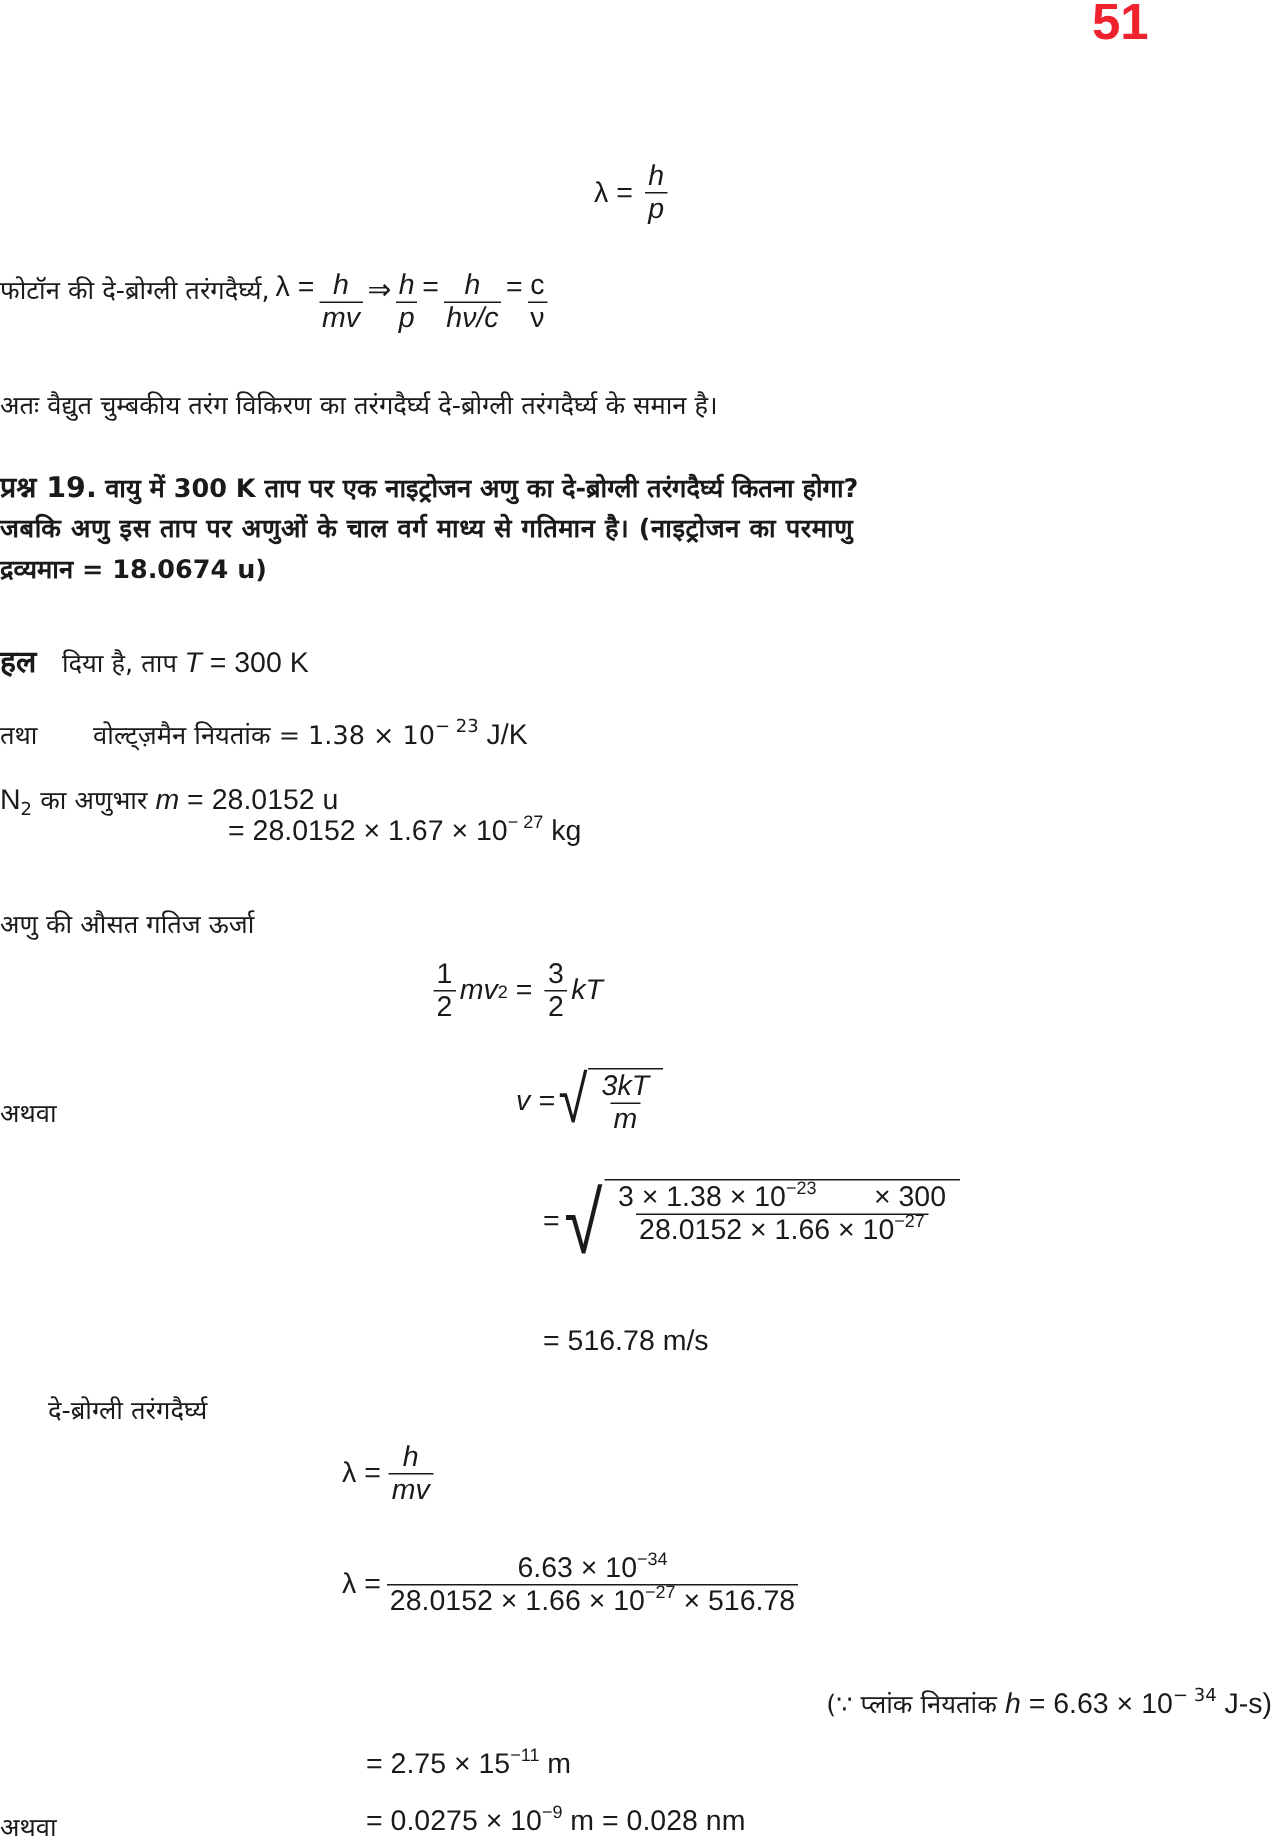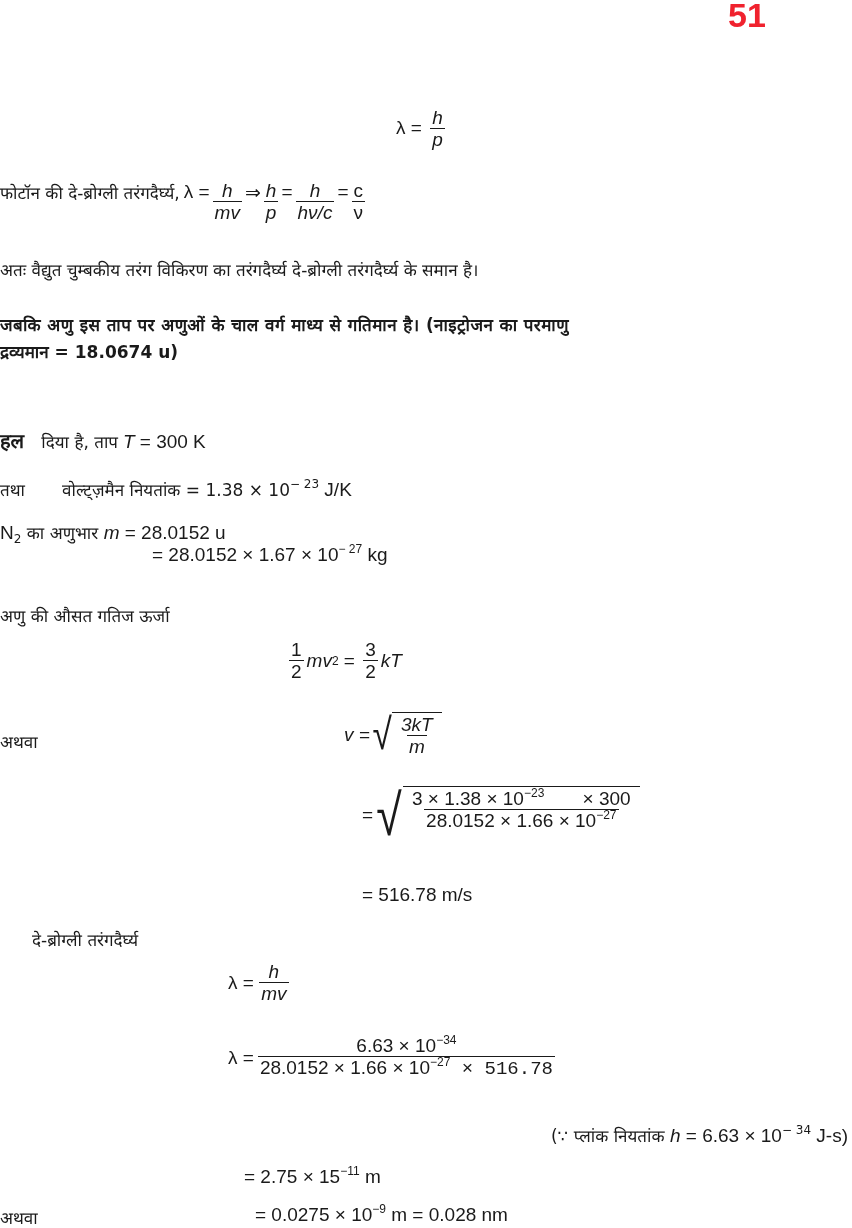--- a/index.html
+++ b/index.html
@@ -59,20 +59,24 @@
   <span class="m">=</span>
   <span class="frac m">
     <span class="num">c</span>
     <span class="den">ν</span>
   </span>
 </div>
 
 <div class="abs hi" style="left:0px; top:258px;">अतः वैद्युत चुम्बकीय तरंग विकिरण का तरंगदैर्घ्य दे-ब्रोग्ली तरंगदैर्घ्य के समान है।</div>
 
 <div class="abs" style="left:0px; top:312px; line-height:27px; font-weight:bold;">
+  <div>
+    <span class="hi b" style="font-size:19px;">प्रश्न 19.</span>
+    <span class="hi b">वायु में 300 K ताप पर एक नाइट्रोजन अणु का दे-ब्रोग्ली तरंगदैर्घ्य कितना होगा?</span>
+  </div>
   <div class="hi b" style="letter-spacing:0.4px;">जबकि अणु इस ताप पर अणुओं के चाल वर्ग माध्य से गतिमान है। (नाइट्रोजन का परमाणु</div>
   <div class="hi b">द्रव्यमान = 18.0674 u)</div>
 </div>
 
 <div class="abs" style="left:0px; top:427px;">
   <span class="hi b" style="font-size:20px;">हल</span>
   <span class="hi" style="margin-left:12px;">दिया है, ताप</span>
   <span class="m i">T</span>
   <span class="m">= 300 K</span>
 </div>
@@ -143,28 +147,28 @@
   <span class="frac" style="min-width:34px;">
     <span class="num i">h</span>
     <span class="den i">mv</span>
   </span>
 </div>
 
 <div class="abs m" style="left:228px; top:1036px; display:flex; align-items:center;">
   <span>λ =</span>
   <span class="frac" style="margin-left:4px;">
     <span class="num"><span>6.63 × 10</span><sup>−34</sup></span>
-    <span class="den"><span>28.0152 × 1.66 × 10</span><sup>−27</sup><span style="white-space:pre;font-family:Liberation Mono, monospace;"> × 516.78</span></span>
+    <span class="den"><span>28.0152 × 1.66 × 10</span><sup>−27</sup><span style="white-space:pre;"> × 516.78</span></span>
   </span>
 </div>
 
 <div class="abs" style="right:4px; top:1124px;">
   <span class="hi">(∵ प्लांक नियतांक </span><span class="m i">h</span><span class="m"> = 6.63 × 10</span><sup>− 34</sup><span class="m"> J-s)</span>
 </div>
 
 <div class="abs m" style="left:244px; top:1166px;">
   <span>= 2.75 × 15</span><sup>−11</sup><span> m</span>
 </div>
 
 <div class="abs hi" style="left:0px; top:1206px;">अथवा</div>
-<div class="abs m" style="left:255px; top:1204px;">
+<div class="abs m" style="left:244px; top:1204px;">
   <span>= 0.0275 × 10</span><sup>−9</sup><span> m = 0.028 nm</span>
 </div>
 
 </body></html>

